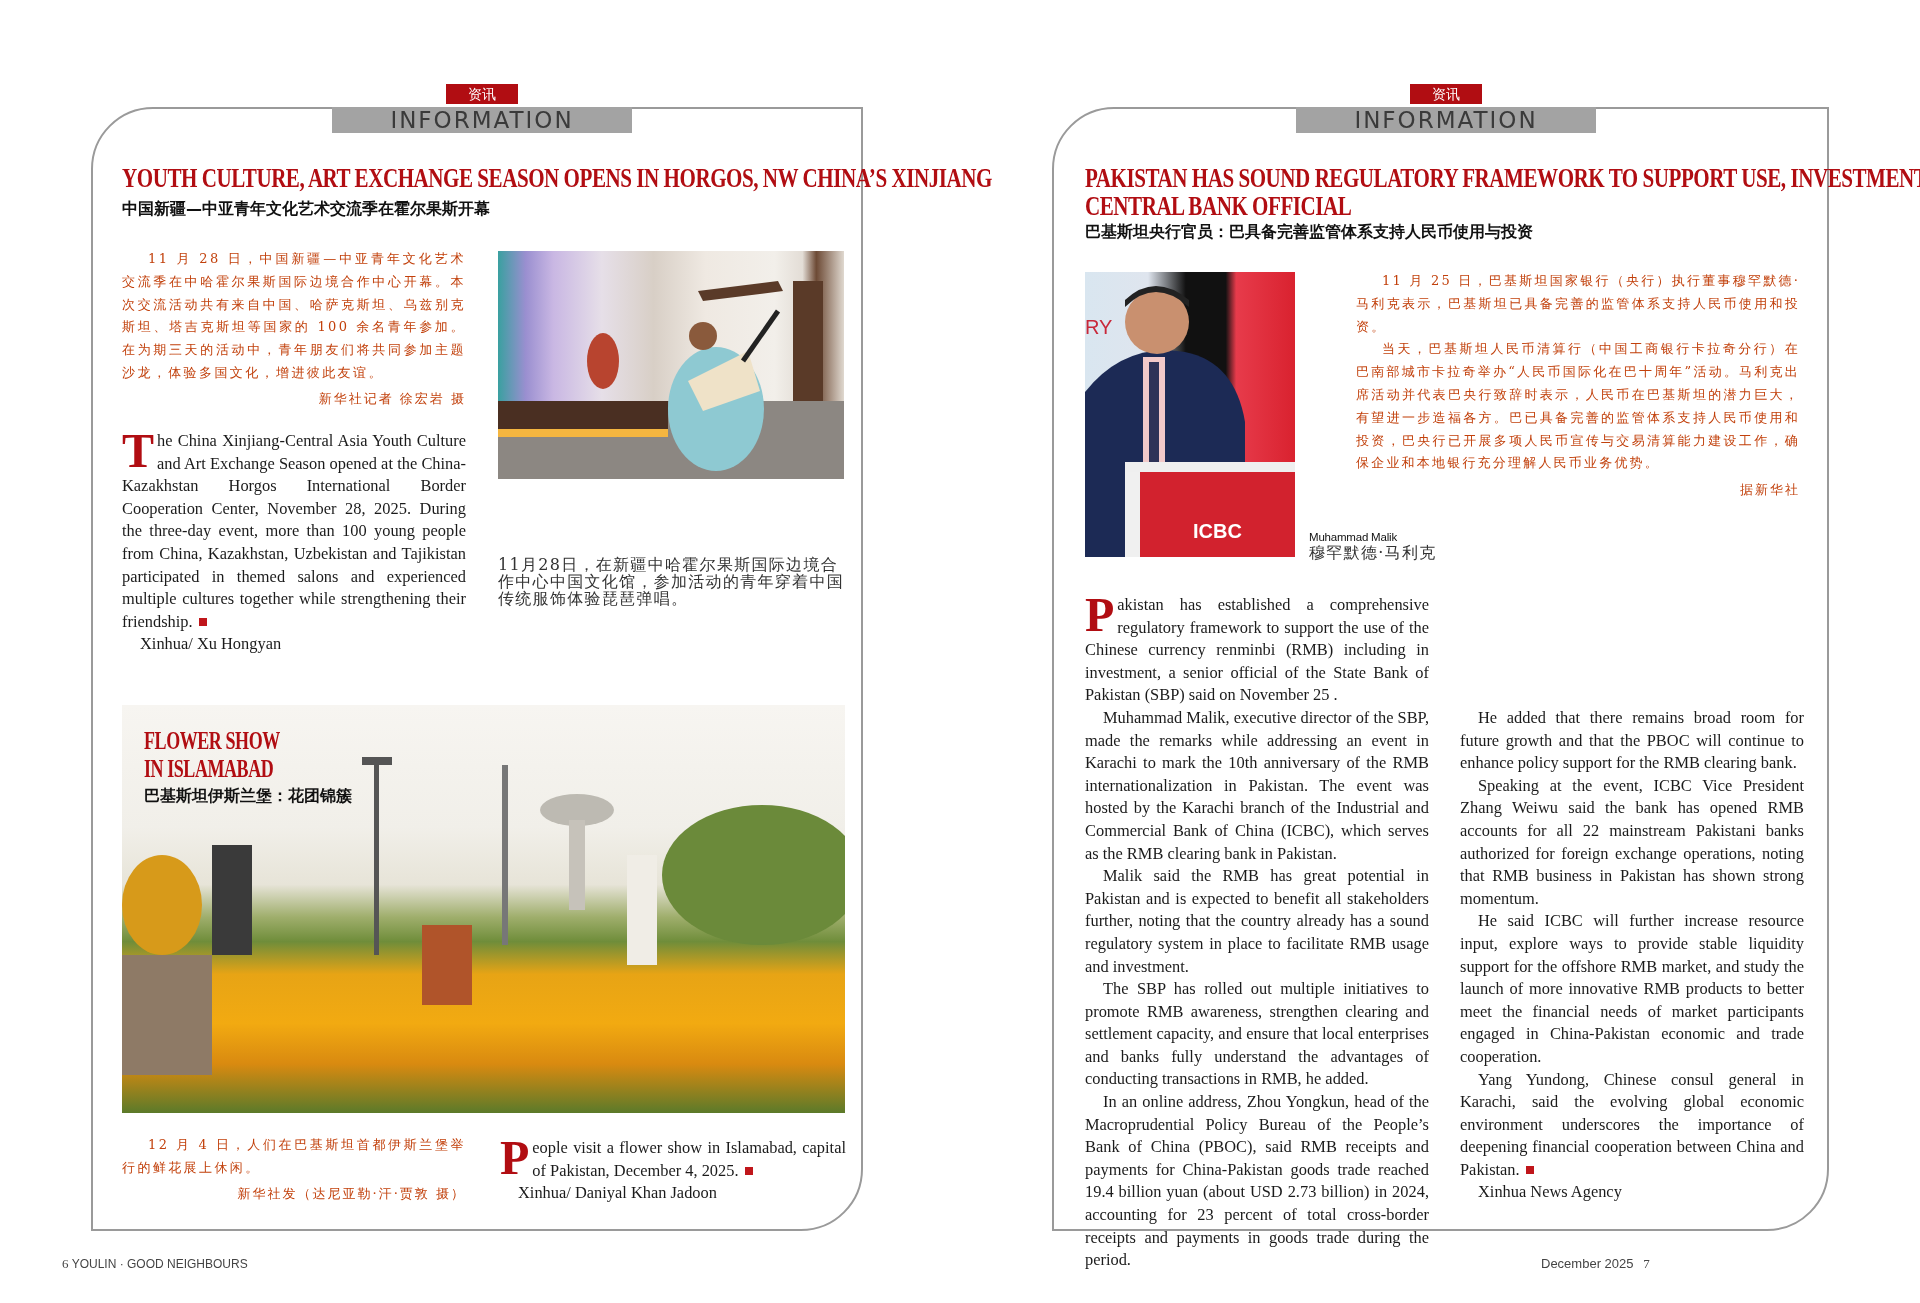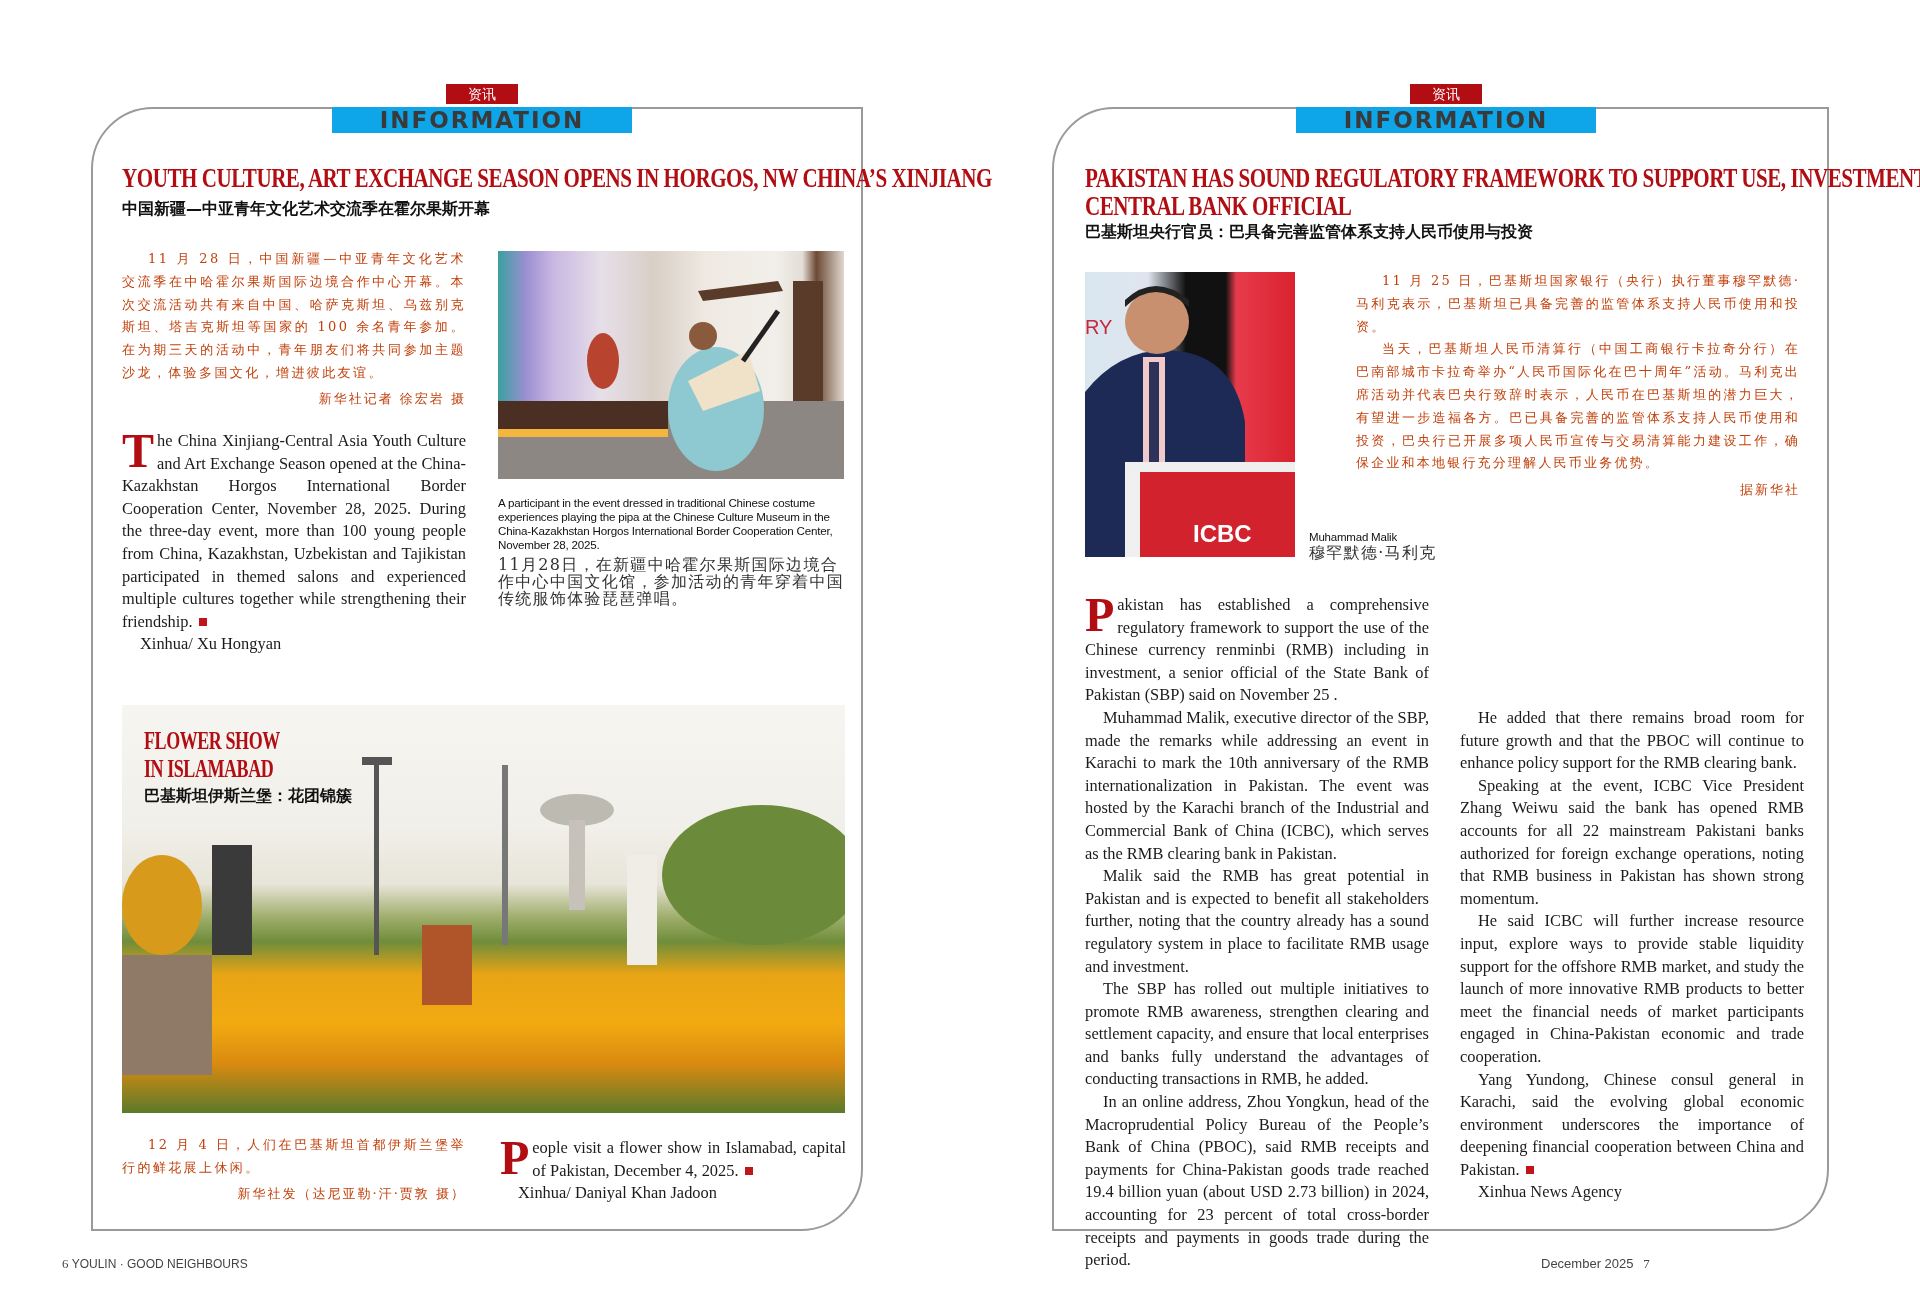--- a/index.html
+++ b/index.html
@@ -20,22 +20,22 @@
   .section-tag {
     position: absolute; top: 84px; height: 20px; width: 72px;
     background: #b10d12; color: #fff; text-align: center;
     font-family: "DejaVu Sans", sans-serif; font-size: 14px; line-height: 20px;
   }
   .page.left .section-tag { left: 446px; }
   .page.right .section-tag { left: 450px; }
 
   .section-title {
     position: absolute; top: 107px; width: 300px; text-align: center;
-    font-family: "DejaVu Sans", sans-serif; font-weight: 700; font-size: 23px;
-    letter-spacing: 2px; color: #3a3a3a; background: #0ea5e9;
+    font-family: "DejaVu Sans", sans-serif; font-weight: 400; font-size: 23px;
+    letter-spacing: 2px; color: #3a3a3a; background: #a3a3a3;
   }
   .page.left .section-title { left: 332px; }
   .page.right .section-title { left: 336px; }
 
   .headline {
     position: absolute; font-family: "Liberation Serif", serif; font-weight: bold;
     color: #b10d12; font-size: 22px; line-height: 28px; letter-spacing: -0.6px;
     transform: scaleX(0.78); transform-origin: left top; white-space: nowrap;
   }
   .subhead-cn {
@@ -112,21 +112,20 @@
       <rect x="0" y="178" width="170" height="8" fill="#f5b640"></rect>
       <rect x="295" y="30" width="30" height="120" fill="#5a3a28"></rect>
       <path d="M200 40 L280 30 L285 40 L205 50 Z" fill="#5a3a28"></path>
       <ellipse cx="105" cy="110" rx="16" ry="28" fill="#b8442f"></ellipse>
       <ellipse cx="218" cy="158" rx="48" ry="62" fill="#8ec9d2"></ellipse>
       <circle cx="205" cy="85" r="14" fill="#8a5a3c"></circle>
       <path d="M190 130 L250 100 L262 140 L205 160 Z" fill="#efe2c8"></path>
       <line x1="245" y1="110" x2="280" y2="60" stroke="#222" stroke-width="5"></line>
     </svg>
   </div>
-  <div class="caption-en" style="left:498px; top:496px; width:348px;">A participant in the event dressed in traditional Chinese costume experiences playing the pipa at the Chinese Culture Museum in the China-Kazakhstan Horgos International Border Cooperation Center, November 28, 2025.</div>
   <div class="caption-cn" style="left:498px; top:556px; width:348px;">11月28日，在新疆中哈霍尔果斯国际边境合作中心中国文化馆，参加活动的青年穿着中国传统服饰体验琵琶弹唱。</div>
 
   <div class="photo flower-photo" style="left:122px; top:705px; width:723px; height:408px;" title="Marigold flower show in Islamabad park">
     <svg width="723" height="408" viewBox="0 0 723 408">
       <rect x="252" y="60" width="5" height="190" fill="#555"></rect>
       <rect x="240" y="52" width="30" height="8" fill="#555"></rect>
       <rect x="380" y="60" width="6" height="180" fill="#777"></rect>
       <ellipse cx="455" cy="105" rx="37" ry="16" fill="#bdbab2"></ellipse>
       <rect x="447" y="115" width="16" height="90" fill="#c6c2ba"></rect>
       <ellipse cx="640" cy="170" rx="100" ry="70" fill="#6b8a3a"></ellipse>
@@ -175,21 +174,21 @@
       <text x="0" y="62" fill="#c8283a" font-family="Liberation Sans, sans-serif" font-size="20">RY</text>
       <path d="M0 120 Q40 70 100 80 Q150 90 160 150 L160 285 L0 285 Z" fill="#1c2a55"></path>
       <circle cx="72" cy="50" r="32" fill="#c9906f"></circle>
       <path d="M40 35 Q70 5 104 35 L104 28 Q70 0 40 28 Z" fill="#222"></path>
       <rect x="58" y="85" width="22" height="110" fill="#f1c9c9"></rect>
       <rect x="64" y="90" width="10" height="100" fill="#2d3358"></rect>
       <rect x="40" y="190" width="170" height="12" fill="#efefef"></rect>
       <rect x="55" y="200" width="155" height="85" fill="#d2222e"></rect>
       <rect x="40" y="200" width="15" height="85" fill="#f0f0f0"></rect>
     </svg>
-    <div style="position:absolute; left:108px; top:248px; color:#fff; font-family:'Liberation Sans',sans-serif; font-weight:bold; font-size:24px;">ICBC</div>
+    <div style="position:absolute; left:108px; top:248px; color:#fff; font-family:'Liberation Sans',sans-serif; font-weight:bold; font-size:20px;">ICBC</div>
   </div>
   <div class="caption-en" style="left:349px; top:530px; font-size:11.5px;">Muhammad Malik</div>
   <div class="caption-cn" style="left:349px; top:544px;">穆罕默德·马利克</div>
 
   <div class="cn-body" style="left:390px; top:270px; width:444px; letter-spacing:2.2px;margin-left:6px;">
     <p>11 月 25 日，巴基斯坦国家银行（央行）执行董事穆罕默德·马利克表示，巴基斯坦已具备完善的监管体系支持人民币使用和投资。</p>
     <p>当天，巴基斯坦人民币清算行（中国工商银行卡拉奇分行）在巴南部城市卡拉奇举办“人民币国际化在巴十周年”活动。马利克出席活动并代表巴央行致辞时表示，人民币在巴基斯坦的潜力巨大，有望进一步造福各方。巴已具备完善的监管体系支持人民币使用和投资，巴央行已开展多项人民币宣传与交易清算能力建设工作，确保企业和本地银行充分理解人民币业务优势。</p>
     <div class="cn-credit" style="margin-top:4px;">据新华社</div>
   </div>
 

